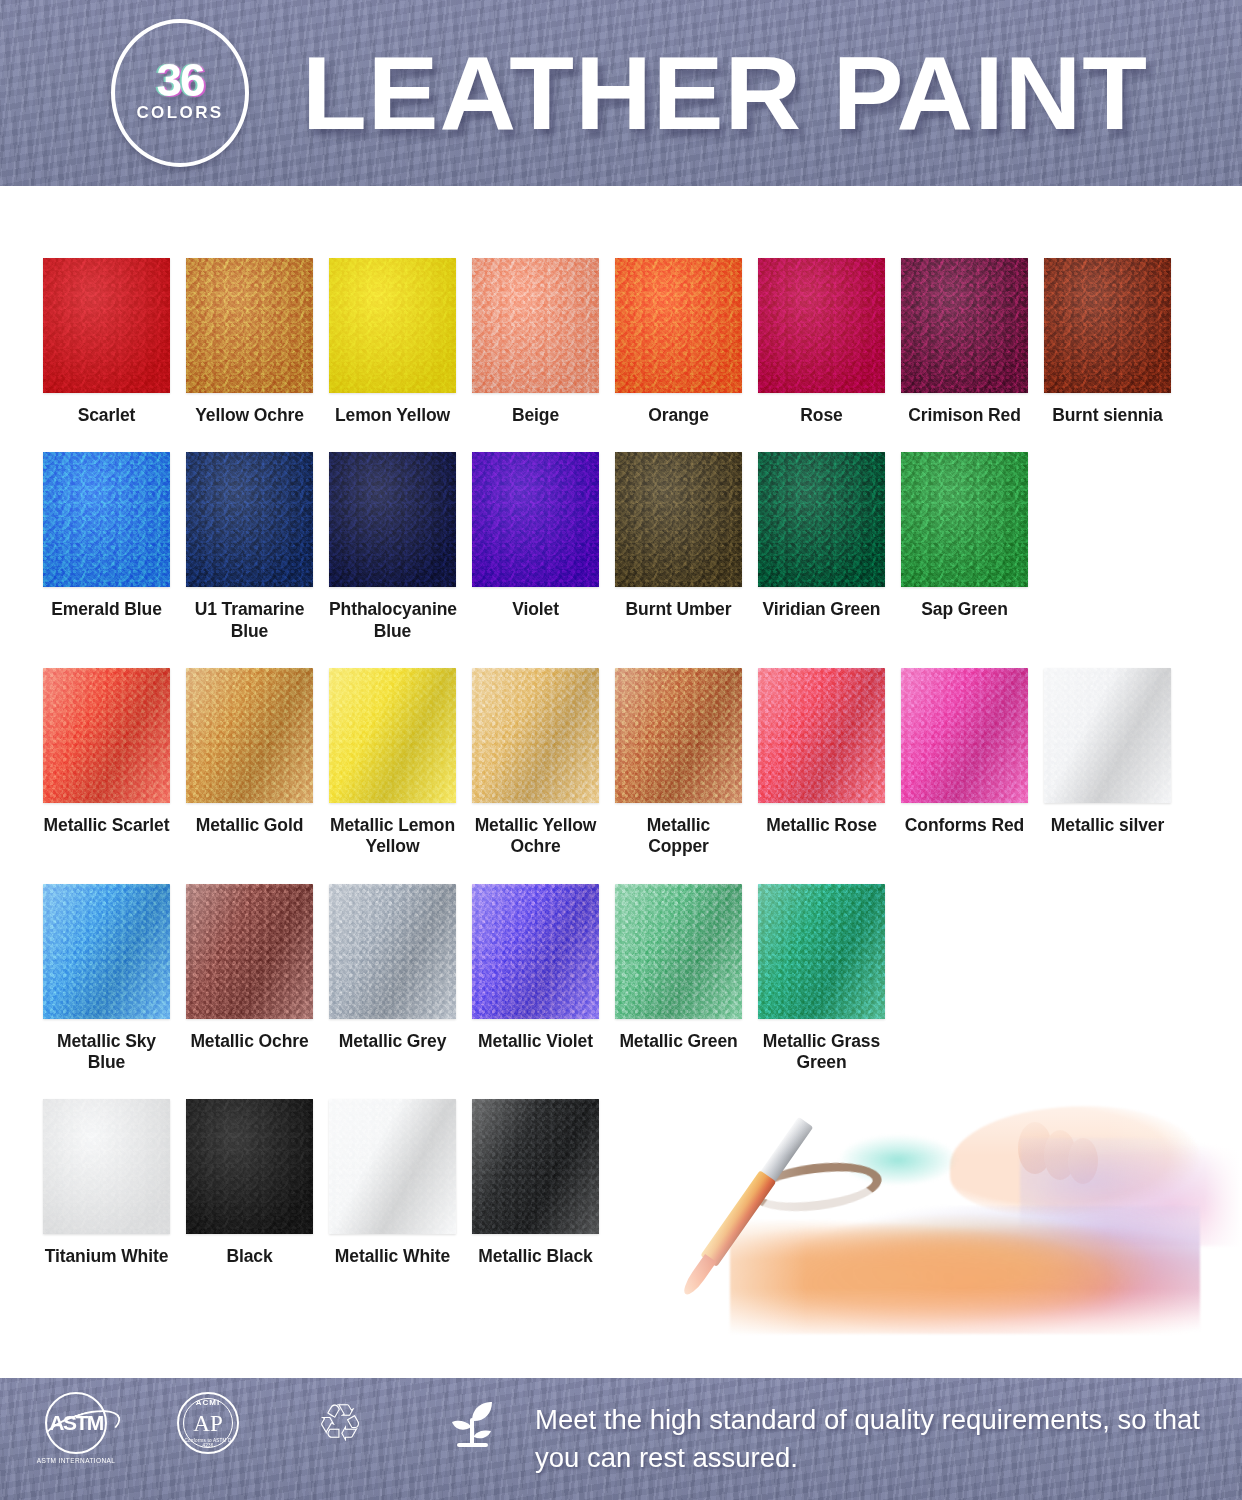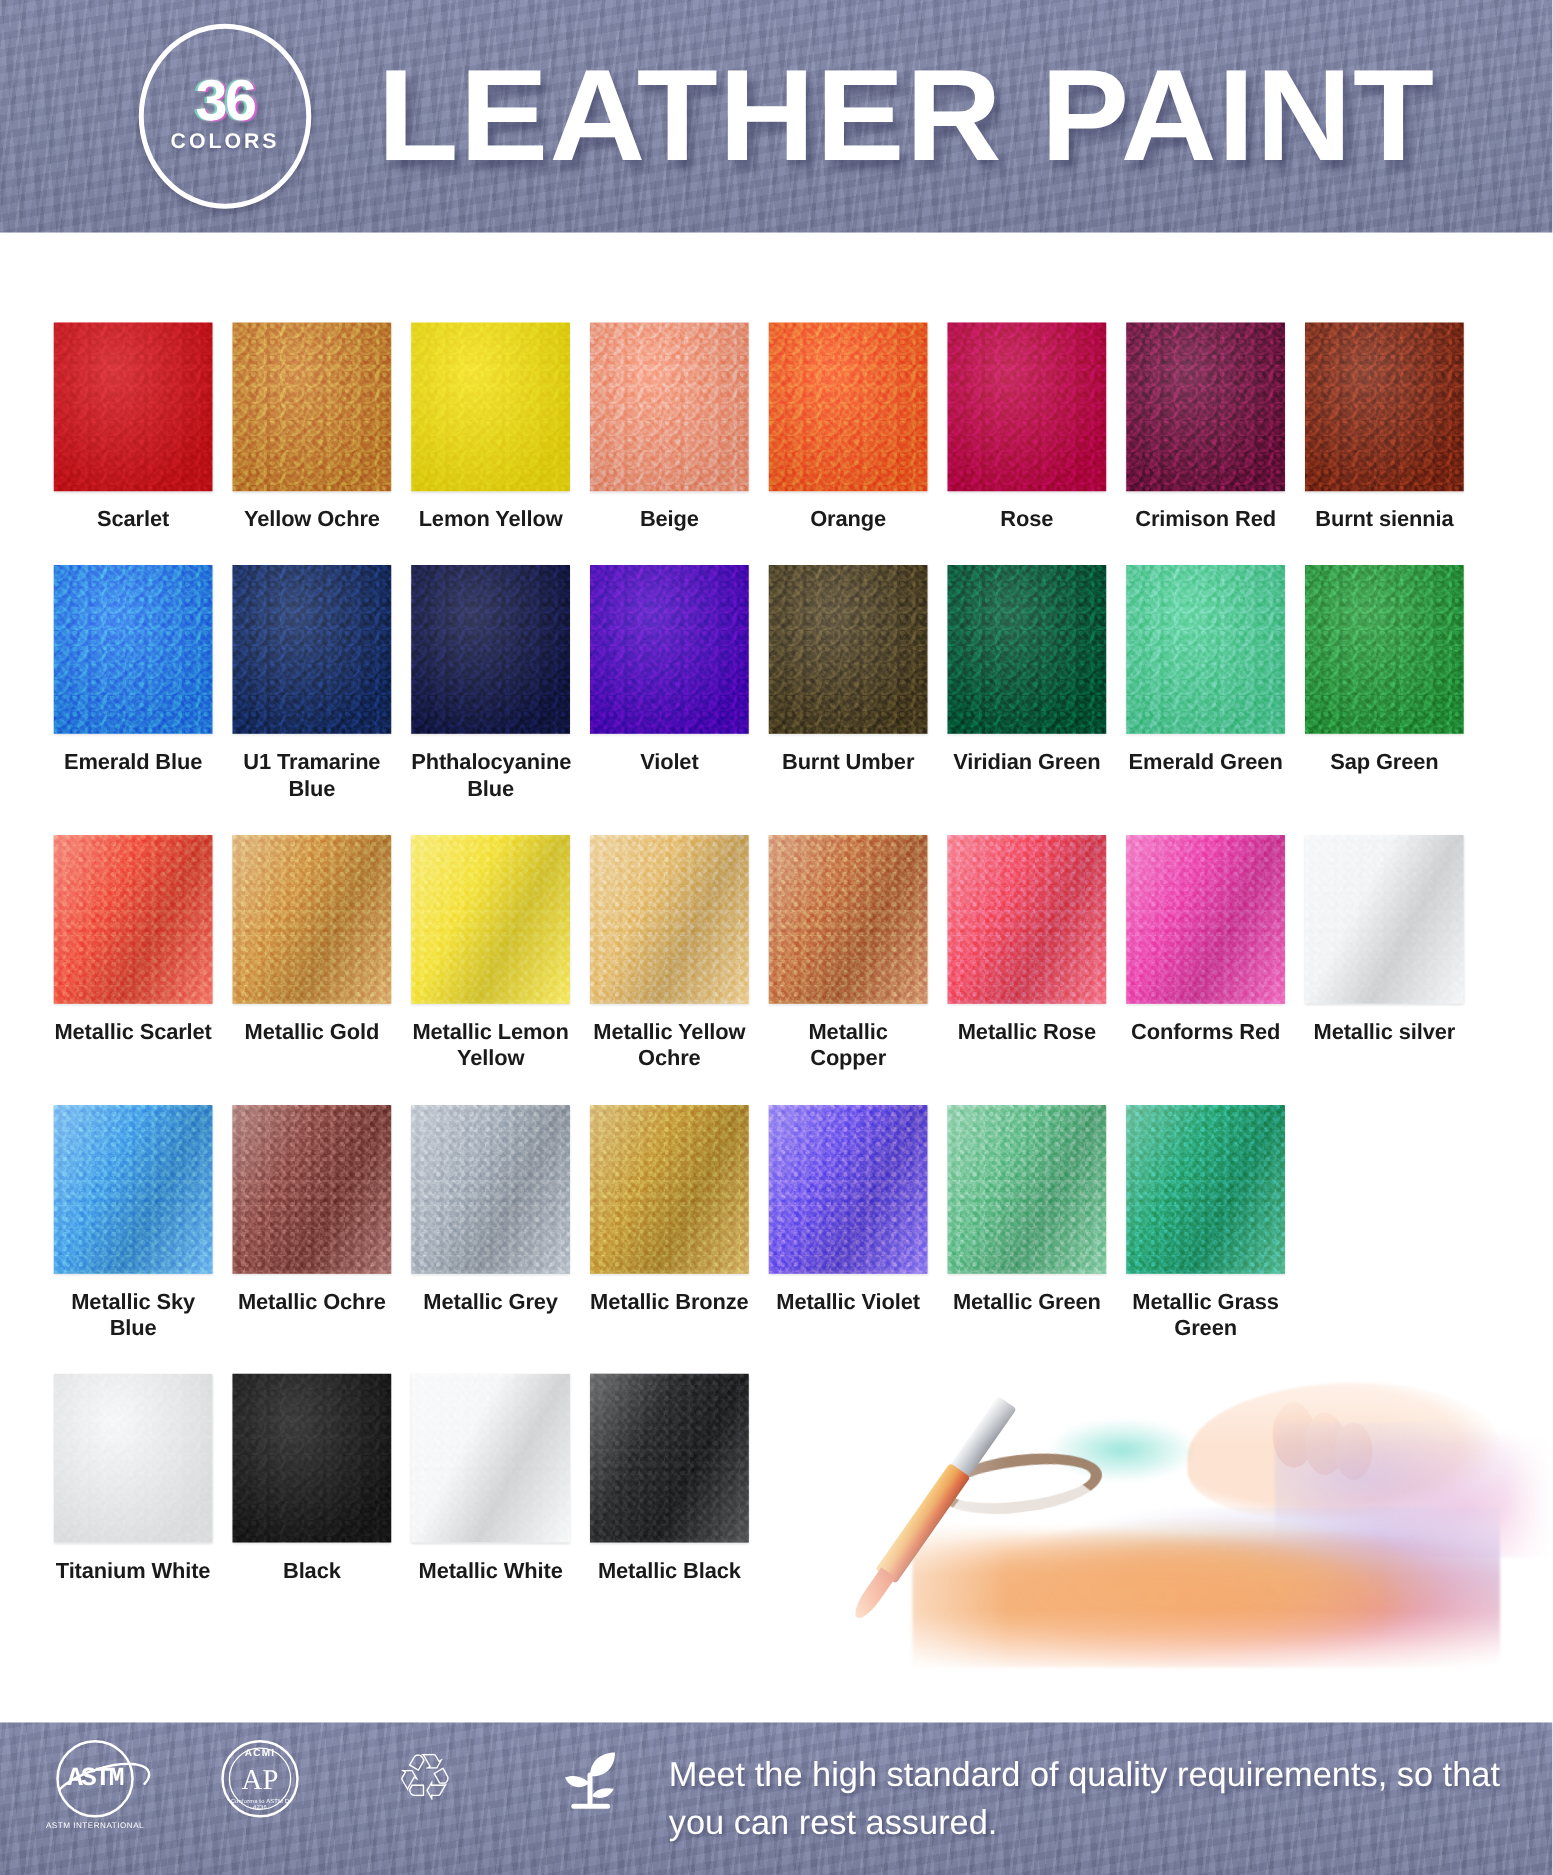--- a/index.html
+++ b/index.html
@@ -165,21 +165,21 @@
     overflow:hidden;
   }
   .certs{ position:absolute; left:32px; top:14px; display:flex; align-items:flex-start; gap:44px; }
   .cert{ width:88px; display:flex; flex-direction:column; align-items:center; }
   .cert-cap{ font-size:6.5px; color:#fff; letter-spacing:.4px; margin-top:3px; text-align:center; line-height:1.25; }
   .astm-mark{
     width:62px; height:62px; border-radius:50%;
     display:flex; align-items:center; justify-content:center;
     border:2.5px solid #fff; position:relative;
   }
-  .astm-mark span{ font-size:21px; font-weight:700; color:#fff; letter-spacing:-1.5px; font-family:Liberation Mono, monospace; }
+  .astm-mark span{ font-size:21px; font-weight:700; color:#fff; letter-spacing:-1.5px; font-family:Liberation Sans, sans-serif; }
   .astm-mark::after{
     content:""; position:absolute; left:-7px; top:20px; width:78px; height:28px;
     border:2.5px solid #fff; border-radius:50%; transform: rotate(-18deg);
     border-left-color:transparent; border-bottom-color:transparent;
   }
   .ap-mark{
     width:62px; height:62px; border-radius:50%; border:2.5px solid #fff;
     display:flex; align-items:center; justify-content:center; position:relative;
   }
   .ap-mark::before{
@@ -263,24 +263,20 @@
         </div>
         <div class="cell">
           <div class="chip" style="background: rgb(85, 71, 38);"></div>
           <div class="label">Burnt Umber</div>
         </div>
         <div class="cell">
           <div class="chip" style="background: rgb(3, 96, 60);"></div>
           <div class="label">Viridian Green</div>
         </div>
         <div class="cell">
-          <div class="chip" style="background: rgb(91, 213, 164);"></div>
-          <div class="label">Emerald Green</div>
-        </div>
-        <div class="cell">
           <div class="chip" style="background: rgb(43, 163, 66);"></div>
           <div class="label">Sap Green</div>
         </div>
       </div>
       <div class="row" style="margin-top: 26px;">
         <div class="cell">
           <div class="chip metal" style="background: rgb(242, 97, 74);"></div>
           <div class="label">Metallic Scarlet</div>
         </div>
         <div class="cell">
@@ -317,24 +313,20 @@
           <div class="chip metal" style="background: rgb(82, 174, 236);"></div>
           <div class="label">Metallic Sky Blue</div>
         </div>
         <div class="cell">
           <div class="chip metal" style="background: rgb(158, 90, 84);"></div>
           <div class="label">Metallic Ochre</div>
         </div>
         <div class="cell">
           <div class="chip metal" style="background: rgb(180, 188, 198);"></div>
           <div class="label">Metallic Grey</div>
-        </div>
-        <div class="cell">
-          <div class="chip metal" style="background: rgb(206, 170, 68);"></div>
-          <div class="label">Metallic Bronze</div>
         </div>
         <div class="cell">
           <div class="chip metal" style="background: rgb(131, 103, 239);"></div>
           <div class="label">Metallic Violet</div>
         </div>
         <div class="cell">
           <div class="chip metal" style="background: rgb(120, 199, 156);"></div>
           <div class="label">Metallic Green</div>
         </div>
         <div class="cell">

